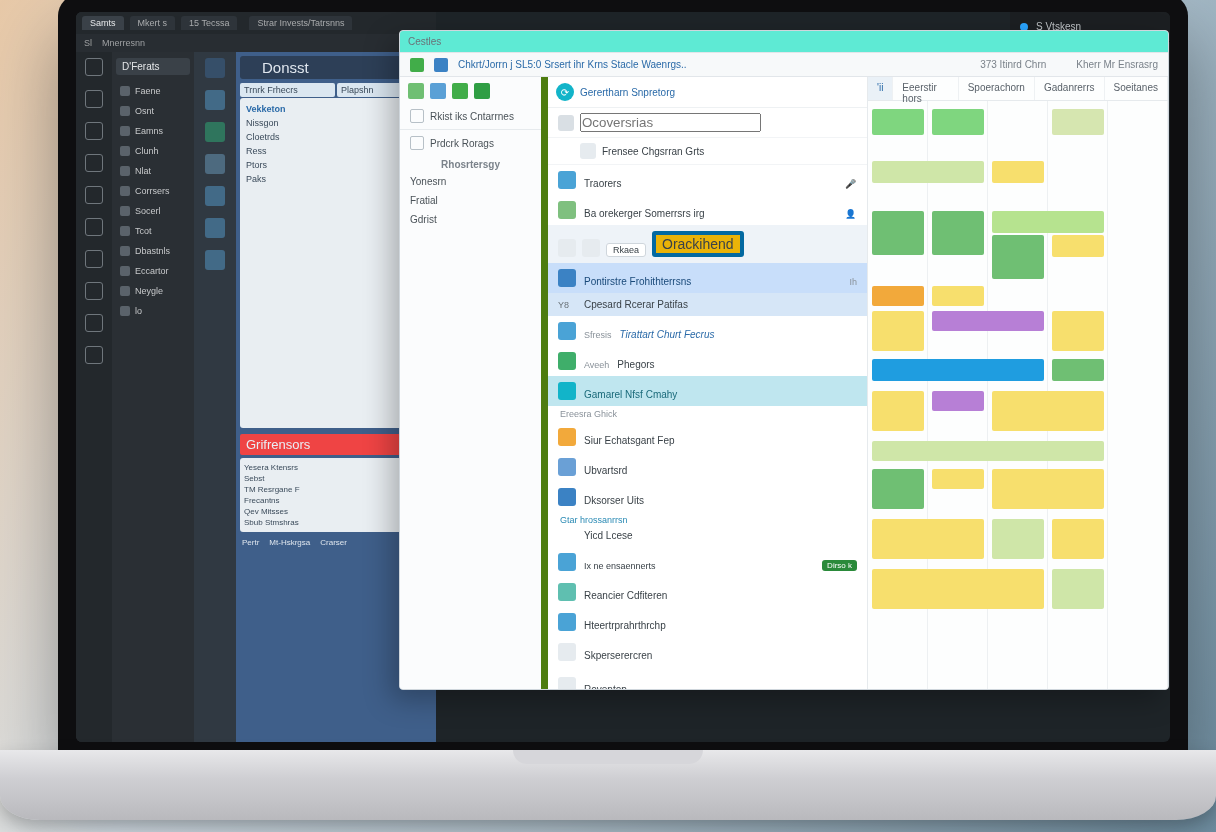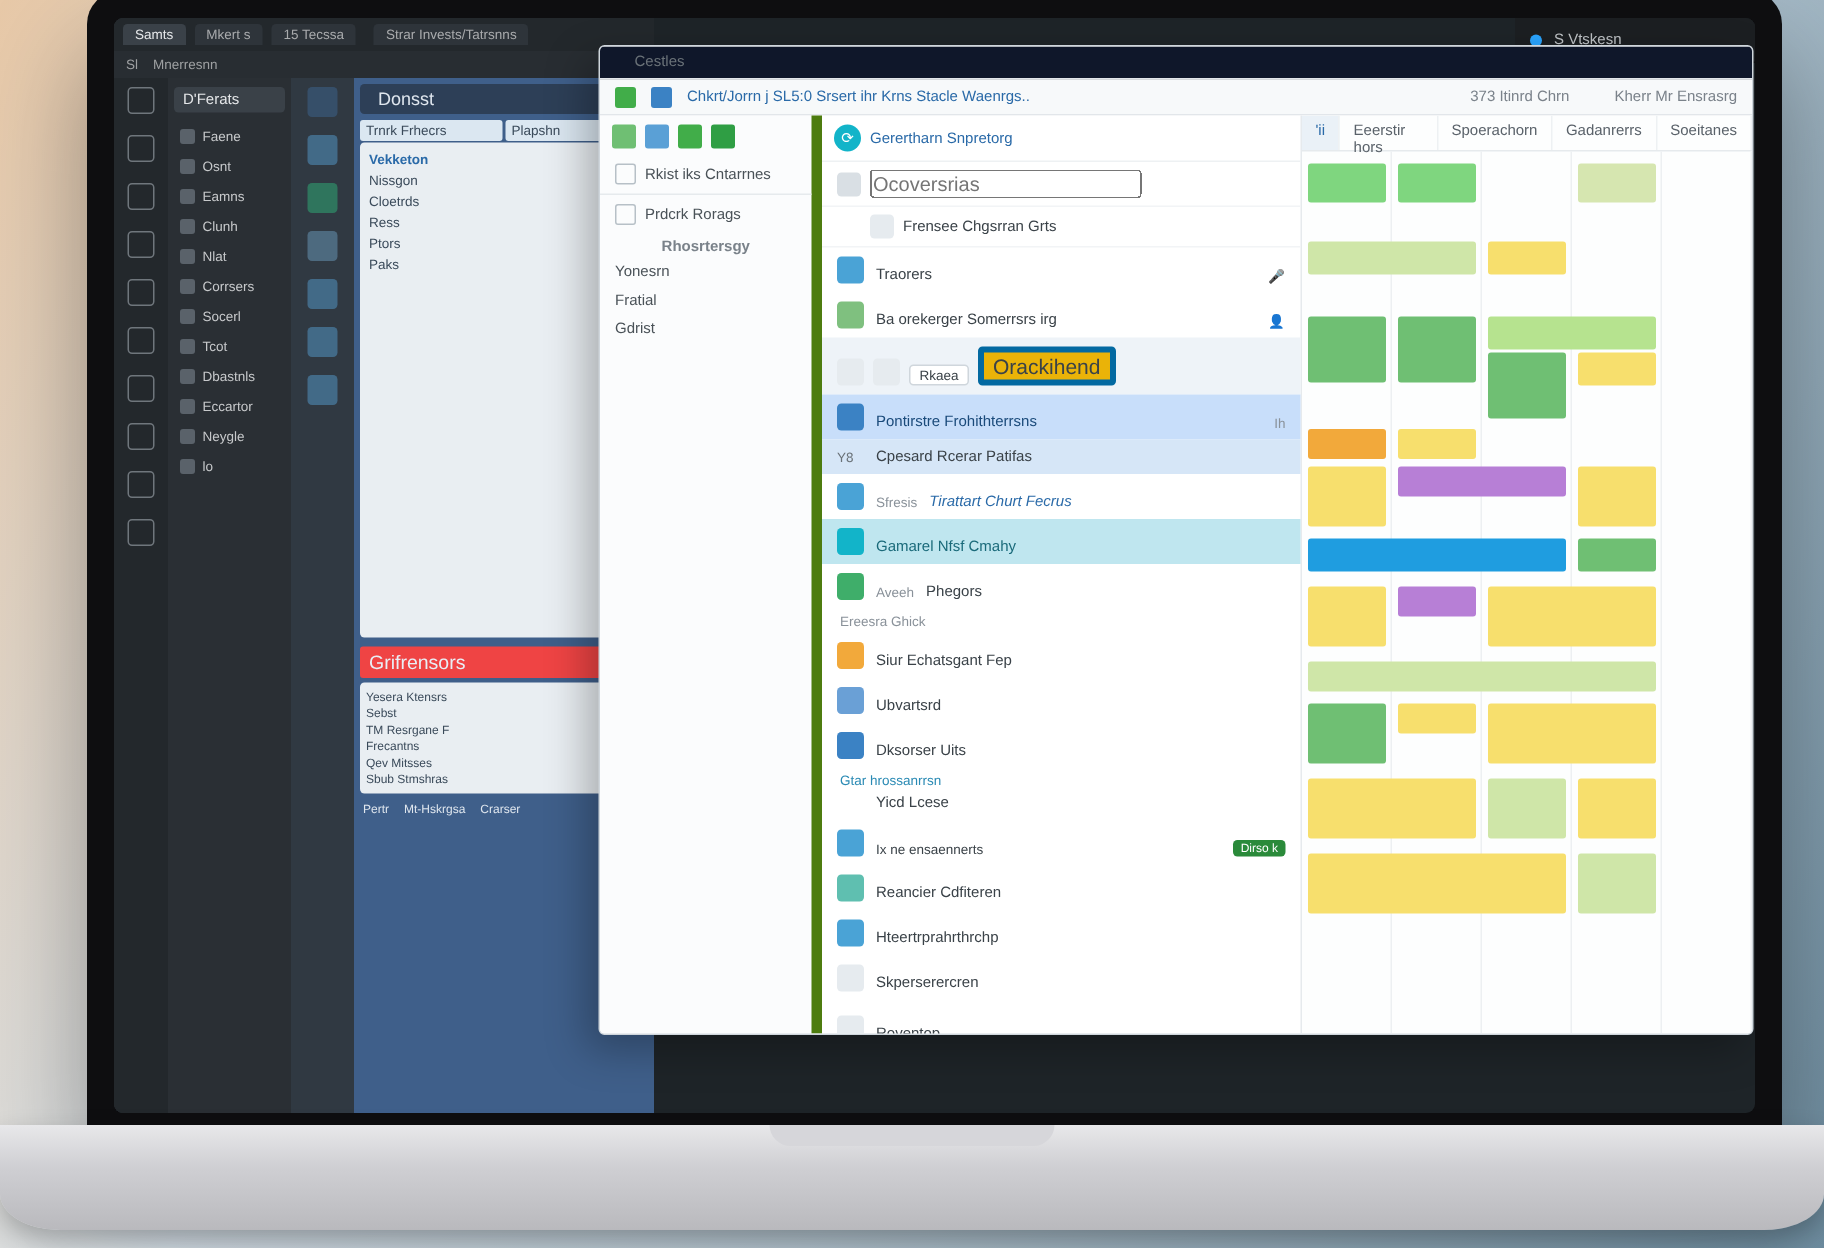--- a/index.html
+++ b/index.html
@@ -39,37 +39,37 @@
   .wd-body{display:flex;height:calc(100% - 40px);}
   .wd-iconbar{width:36px;background:#23282c;display:flex;flex-direction:column;align-items:center;padding-top:6px;gap:14px;}
   .wd-iconbar .ico{width:18px;height:18px;border:1px solid #6f767c;border-radius:3px;}
   .wd-side{width:82px;background:#2a2f34;padding:6px 4px;font-size:9px;}
   .wd-side-hd{background:#3a4148;color:#e5e7e9;padding:3px 6px;border-radius:3px;margin-bottom:6px;font-size:10px;}
   .wd-side-item{padding:5px 4px;color:#c7c9cb;display:flex;align-items:center;gap:5px;}
   .wd-side-item::before{content:"";width:10px;height:10px;background:#5a626a;border-radius:2px;display:inline-block;}
   .wd-iconcol{width:42px;background:#303942;display:flex;flex-direction:column;align-items:center;padding-top:6px;gap:12px;}
   .wd-iconcol .g{width:20px;height:20px;border-radius:3px;background:#466;opacity:.7;}
   .wd-main{flex:1;background:#3f5f8a;padding:4px;}
-  .wd-panel-hd{background:#2d3f57;color:#dfe6ee;font-size:12px;padding:3px 12px;border-radius:3px;margin-bottom:4px;}
+  .wd-panel-hd{background:#2d3f57;color:#dfe6ee;font-size:15px;padding:3px 22px;border-radius:3px;margin-bottom:4px;}
   .wd-panel-tabs{display:flex;gap:2px;margin-bottom:1px;}
   .wd-panel-tabs span{flex:1;background:#dbe7f1;color:#3a4a5a;font-size:9px;padding:2px 4px;border-radius:2px;}
   .wd-tree{background:#e9eef2;border-radius:3px;padding:4px;height:330px;font-size:9px;color:#3a4a5a;}
   .wd-tree div{padding:2px 2px;}
   .wd-sec{background:#ef4444;color:#e9eef5;font-size:13px;padding:3px 6px;border-radius:2px;margin:6px 0 3px 0;}
   .wd-grid{background:#e9eef2;border-radius:3px;padding:4px;font-size:8px;color:#3a4a5a;}
   .wd-grid div{padding:1px 0;}
 
   
   .win-light{
     position:absolute;left:323px;top:18px;width:770px;height:660px;
     background:#f4f6f8;border:1px solid #cfd6dc;border-radius:4px;
     box-shadow:-8px 10px 28px rgba(0,0,0,.28);
     display:flex;flex-direction:column;overflow:hidden;
   }
-  .wl-title{height:22px;background:#0f172a;border-bottom:1px solid #e2e6ea;display:flex;align-items:center;gap:8px;padding:0 23px;font-size:10px;color:#6a7278;}
+  .wl-title{height:22px;background:#5eead4;border-bottom:1px solid #e2e6ea;display:flex;align-items:center;gap:8px;padding:0 8px;font-size:10px;color:#6a7278;}
   .wl-title .tt{font-weight:500;}
   .wl-toolbar1{height:24px;background:#f7f9fa;border-bottom:1px solid #e2e6ea;display:flex;align-items:center;gap:10px;padding:0 10px;font-size:10px;color:#4a5258;}
   .wl-toolbar1 .sq{width:14px;height:14px;border-radius:2px;}
   .g1{background:#41ad49;} .b1{background:#3b82c4;}
   .wl-subtitle{font-size:10px;color:#7a828a;margin-left:auto;}
   .wl-body{flex:1;display:flex;min-height:0;}
   .wl-left{width:148px;background:#fbfcfd;border-right:7px solid #4d7c0f;padding:6px 0;font-size:10px;color:#4a5258;}
   .wl-left-hd{display:flex;gap:6px;padding:0 8px 6px 8px;}
   .wl-left-hd .sq{width:16px;height:16px;border-radius:2px;}
   .wl-li{padding:4px 10px;display:flex;align-items:center;gap:6px;}
@@ -295,28 +295,28 @@
           </div>
           <div class="wl-row sel" style="background:#d6e6f7">
             <span style="width:18px;font-size:9px;color:#6a7278">Y8</span>
             <span class="lbl">Cpesard Rcerar Patifas</span>
           </div>
           <div class="wl-row">
             <span class="ic2" style="background:#4aa3d6"></span>
             <span style="color:#8a929a;font-size:9px">Sfresis</span>
             <span class="lbl" style="font-style:italic;color:#2a6aa8">Tirattart Churt Fecrus</span>
           </div>
+          <div class="wl-row">
+            <span class="ic2" style="background:#3fae6a"></span>
+            <span style="color:#8a929a;font-size:9px">Aveeh</span>
+            <span class="lbl">Phegors</span>
+          </div>
           <div class="wl-row" style="background:#bfe6ef">
             <span class="ic2" style="background:#12b4c9"></span>
             <span class="lbl" style="color:#1a6a7a">Gamarel Nfsf Cmahy</span>
-          </div>
-          <div class="wl-row">
-            <span class="ic2" style="background:#3fae6a"></span>
-            <span style="color:#8a929a;font-size:9px">Aveeh</span>
-            <span class="lbl">Phegors</span>
           </div>
           <div class="wl-mini">Ereesra Ghick</div>
           <div class="wl-row">
             <span class="ic2" style="background:#f2a93b"></span>
             <span class="lbl">Siur Echatsgant Fep</span>
           </div>
           <div class="wl-row">
             <span class="ic2" style="background:#6aa0d6"></span>
             <span class="lbl">Ubvartsrd</span>
           </div>

